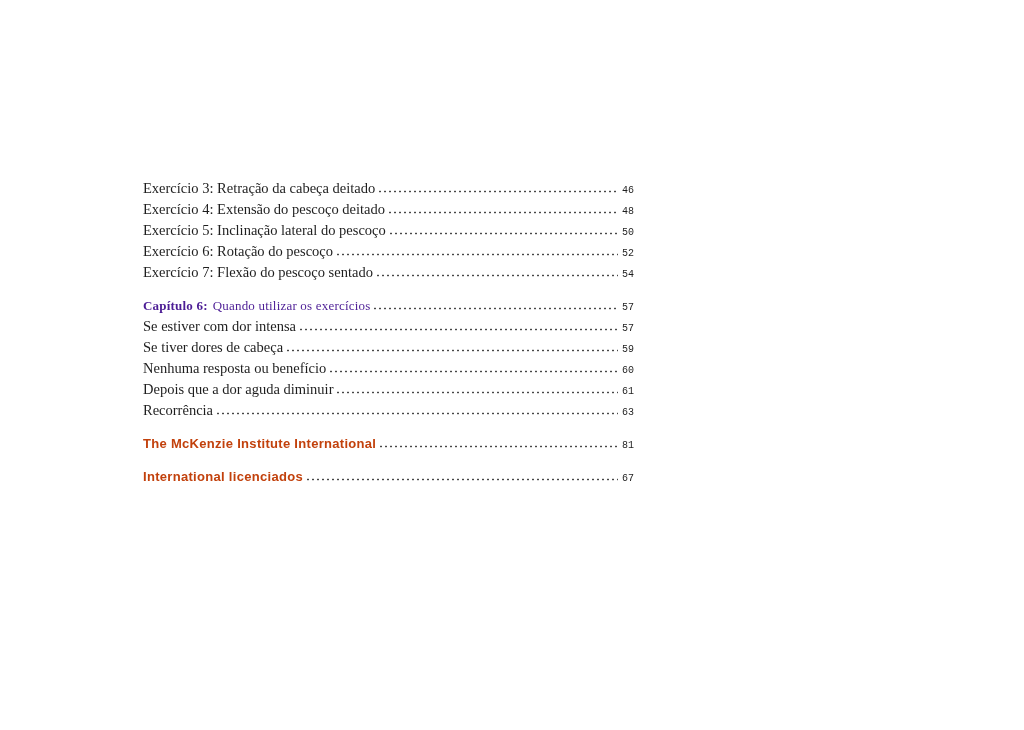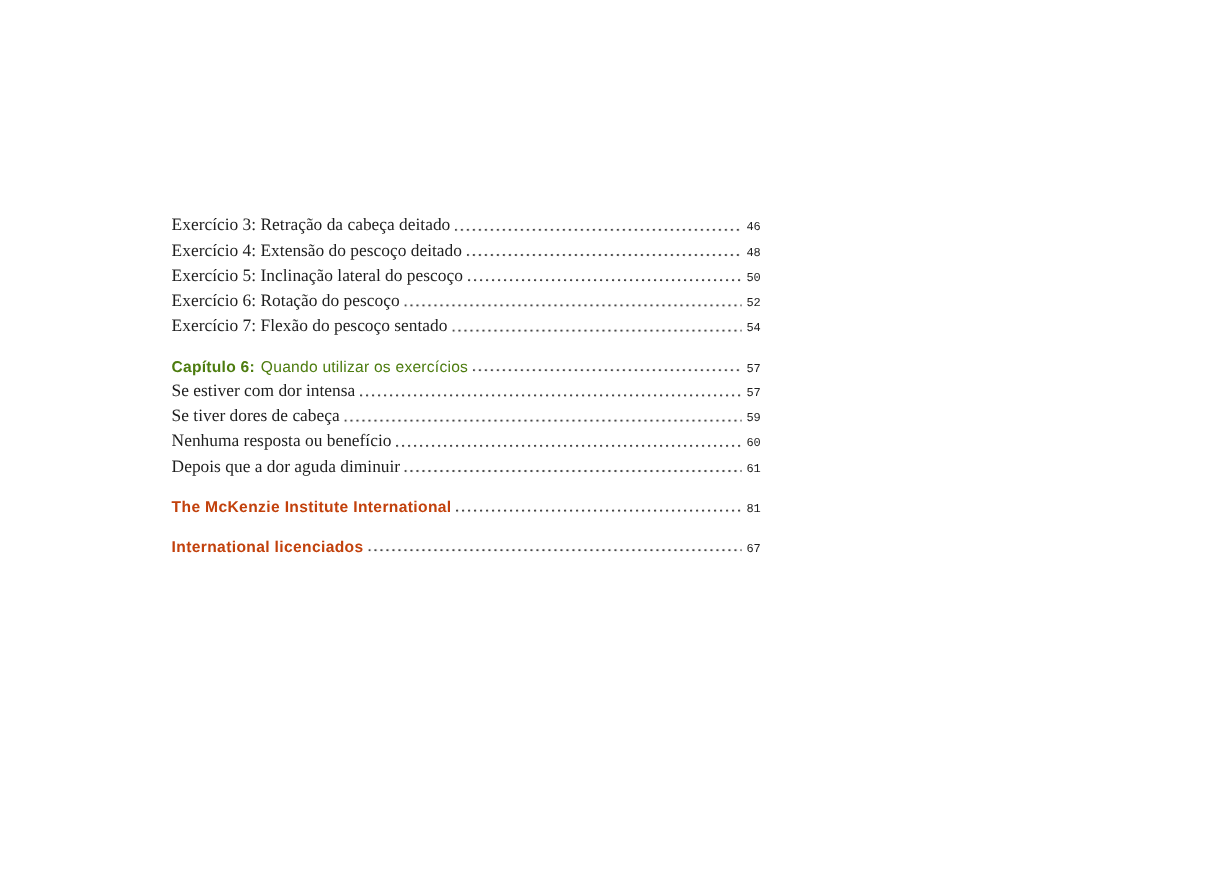--- a/index.html
+++ b/index.html
@@ -47,24 +47,24 @@
   .pagenum {
     flex: 0 0 auto;
     min-width: 18px;
     text-align: left;
     font-family: Liberation Mono, monospace;
     font-size: 10px;
     color: #1e1e1e;
   }
   
   .chapter .label {
-    font-family: Liberation Sans, sans-serif;
+    font-family: Liberation Serif, serif;
     font-size: 13px;
     letter-spacing: 0.2px;
-    color: #4d7c0f;
+    color: #4c1d95;
     text-align: right;
   }
   .chap-prefix {
     font-weight: 700;
     padding-right: 5px;
   }
   .chap-title {
     font-weight: 400;
   }
   
@@ -149,20 +149,25 @@
       <span class="pagenum">60</span>
     </div>
 
     <div class="toc-row">
       <span class="label">Depois que a dor aguda diminuir</span>
       <span class="dots"></span>
       <span class="pagenum">61</span>
     </div>
 
 
+    <div class="toc-row">
+      <span class="label">Recorrência</span>
+      <span class="dots"></span>
+      <span class="pagenum">63</span>
+    </div>
 
 
     <div class="toc-row bold gap">
       <span class="label">The McKenzie Institute International</span>
       <span class="dots"></span>
       <span class="pagenum">81</span>
     </div>
 
     <div class="toc-row bold gap">
       <span class="label">International licenciados</span>

